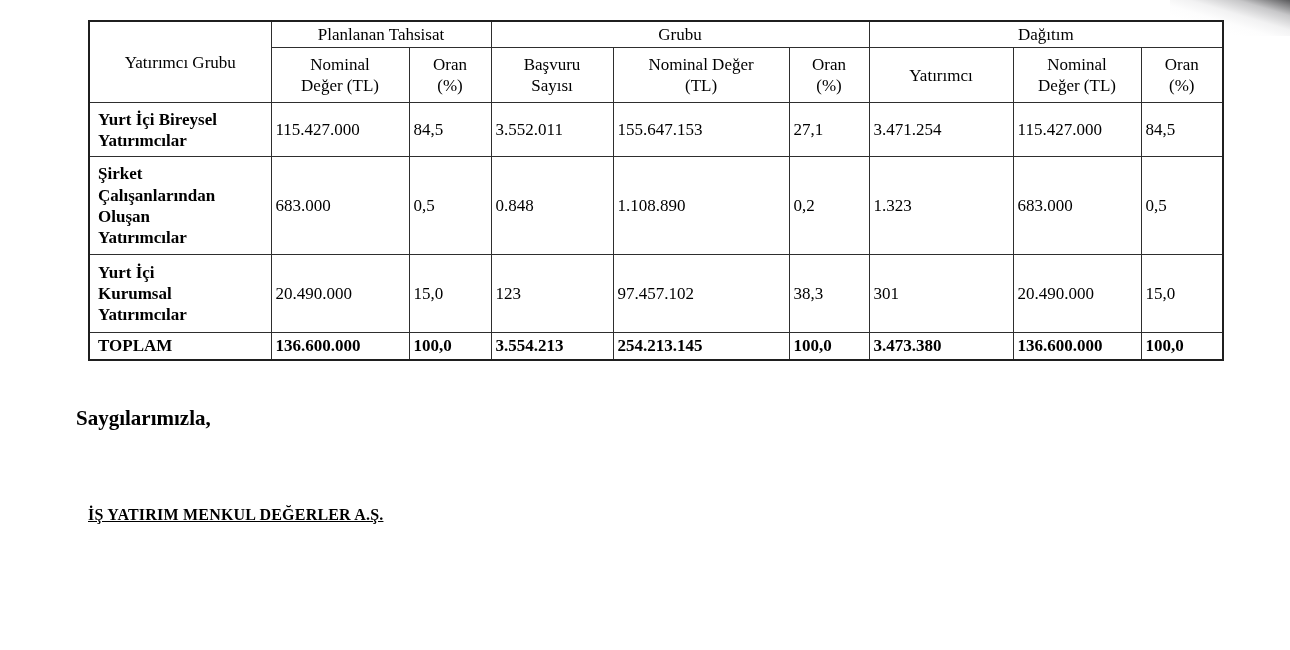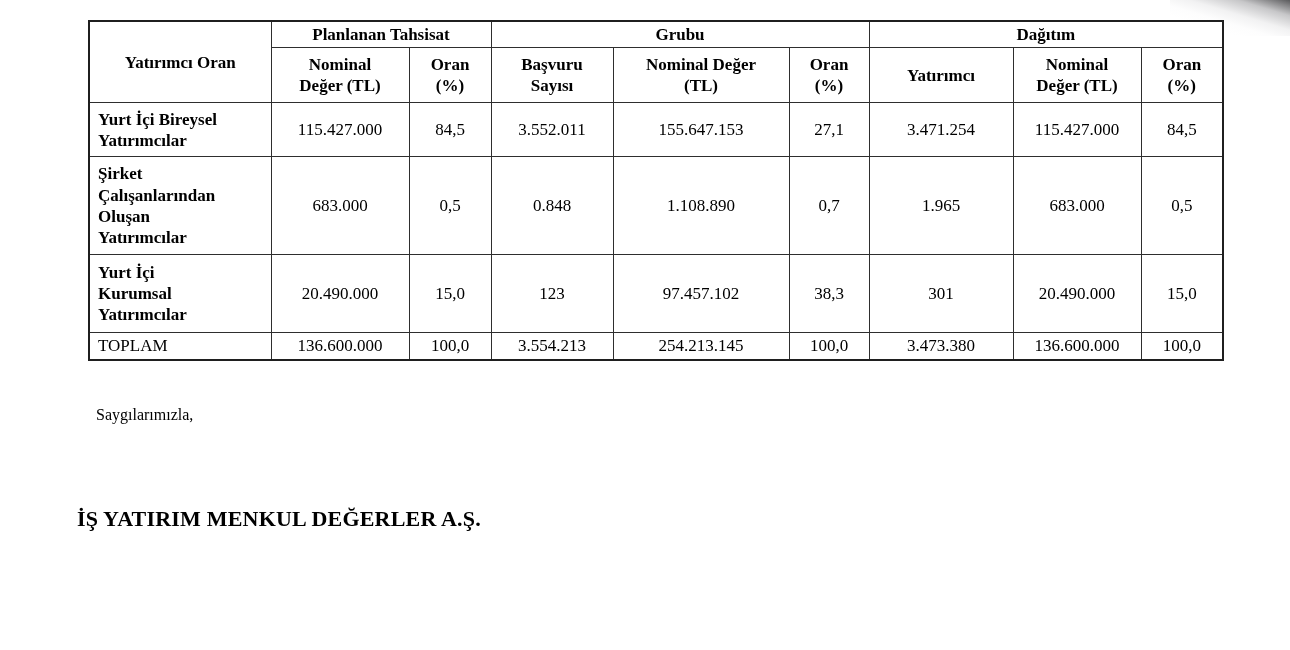--- a/index.html
+++ b/index.html
@@ -42,54 +42,55 @@
   table.alloc th, table.alloc td {
     border: 1.6px solid #2e2e2e;
     white-space: pre-line;
     font-size: 17px;
     line-height: 1.24;
     vertical-align: middle;
     overflow: hidden;
   }
   table.alloc { border: 2.4px solid #1f1f1f; }
   th.group, th.colhead, th.corner {
-    font-weight: bold;
+    font-weight: normal;
     text-align: center;
     padding: 2px 4px;
   }
   tr.group-row { height: 25px; }
   tr.colhead-row { height: 55px; }
   tr.data-row-1 { height: 54px; }
   tr.data-row-2 { height: 98px; }
   tr.data-row-3 { height: 78px; }
   tr.total-row  { height: 27px; }
   td.rowlabel {
     font-weight: bold;
     text-align: left;
     padding: 2px 6px 2px 8px;
   }
   td.num {
-    text-align: center;
+    text-align: left;
     padding: 2px 4px;
   }
-  tr.total-row td { font-weight: normal; }
+  tr.total-row td { font-weight: bold; }
   .closing {
     position: absolute;
-    left: 96px;
+    left: 76px;
     top: 406px;
-    font-size: 16px;
-    font-weight: normal;
+    font-size: 21px;
+    font-weight: bold;
   }
   .company {
     position: absolute;
-    left: 77px;
+    left: 88px;
     top: 506px;
-    font-size: 22px;
+    font-size: 16px;
     font-weight: bold;
     letter-spacing: 0.2px;
+    text-decoration: underline;
   }
 </style>
 </head>
 <body>
 
 <div class="page">
 
   <div class="corner-shade"></div>
 
   <table class="alloc">
@@ -99,21 +100,21 @@
       <col style="width:82px">
       <col style="width:122px">
       <col style="width:176px">
       <col style="width:80px">
       <col style="width:144px">
       <col style="width:128px">
       <col style="width:82px">
     </colgroup>
     <thead>
       <tr class="group-row">
-        <th class="corner" rowspan="2">Yatırımcı Oran</th>
+        <th class="corner" rowspan="2">Yatırımcı Grubu</th>
         <th class="group" colspan="2">Planlanan Tahsisat</th>
         <th class="group" colspan="3">Grubu</th>
         <th class="group" colspan="3">Dağıtım</th>
       </tr>
       <tr class="colhead-row">
         <th class="colhead">Nominal
 Değer (TL)</th>
         <th class="colhead">Oran
 (%)</th>
         <th class="colhead">Başvuru
@@ -144,22 +145,22 @@
       </tr>
       <tr class="data-row-2">
         <td class="rowlabel">Şirket
 Çalışanlarından
 Oluşan
 Yatırımcılar</td>
         <td class="num">683.000</td>
         <td class="num">0,5</td>
         <td class="num">0.848</td>
         <td class="num">1.108.890</td>
-        <td class="num">0,7</td>
-        <td class="num">1.965</td>
+        <td class="num">0,2</td>
+        <td class="num">1.323</td>
         <td class="num">683.000</td>
         <td class="num">0,5</td>
       </tr>
       <tr class="data-row-3">
         <td class="rowlabel">Yurt İçi
 Kurumsal
 Yatırımcılar</td>
         <td class="num">20.490.000</td>
         <td class="num">15,0</td>
         <td class="num">123</td>

